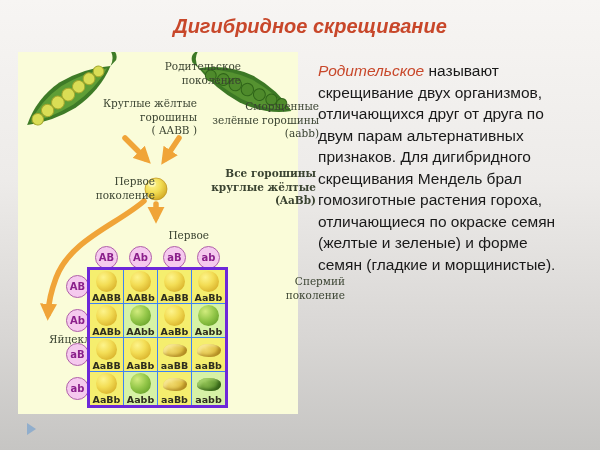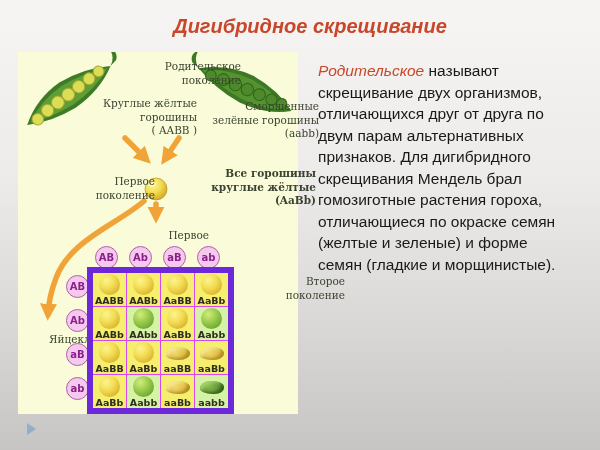--- a/index.html
+++ b/index.html
@@ -15,21 +15,21 @@
   .lead{color:#c8472a;font-style:italic;}
   
   .panel{position:absolute;left:18px;top:52px;width:280px;height:362px;background:#fafcd9;}
   .art{position:absolute;left:0;top:0;width:280px;height:362px;}
   .dlabel{position:absolute;font:10.5px/1.3 "DejaVu Serif",serif;color:#3a4331;text-align:right;white-space:pre-line;padding-left:31px;}
   
   .gamete{position:absolute;width:21px;height:21px;border-radius:50%;background:#f5c9ee;border:1px solid #b060a8;
     color:#8b1f8b;font:bold 10px/21px "DejaVu Sans",sans-serif;text-align:center;box-sizing:content-box;}
   
   .grid{position:absolute;left:69px;top:215px;display:grid;grid-template-columns:repeat(4,33px);grid-auto-rows:33px;
-    gap:1px;border:6px solid #6d28d9;background:#d946ef;}
+    gap:1px;border:3px solid #6d28d9;background:#3b82f6;}
   .cell{position:relative;background:#f5ee6e;}
   .cell[data-pea="round-green"],.cell[data-pea="wrinkled-green"]{background:#d6f2a6;}
   .pea{display:block;margin:1px auto 0;}
   .cell[data-pea="round-yellow"] .pea{width:21px;height:21px;border-radius:50%;
     background:radial-gradient(circle at 35% 30%,#fdf48c 0%,#f3dd55 40%,#dbb52e 78%,#c49a1e 100%);}
   .cell[data-pea="round-green"] .pea{width:21px;height:21px;border-radius:50%;
     background:radial-gradient(circle at 35% 30%,#d2ec7e 0%,#95c84a 45%,#6aa52c 82%,#578f20 100%);}
   .cell[data-pea="wrinkled-yellow"] .pea{width:24px;height:13px;margin-top:6px;
     border-radius:45% 60% 50% 55%/70% 55% 60% 45%;
     background:radial-gradient(circle at 35% 30%,#f2dc72,#ddbb3c 70%,#c6a026);
@@ -115,21 +115,21 @@
     <div class="dlabel" style="left:150px;top:48px;width:120px;">Сморщенные
 зелёные горошины
 (aabb)</div>
     <div class="dlabel" style="left:34px;top:123px;width:72px;">Первое
 поколение</div>
     <div class="dlabel" style="left:162px;top:115px;width:105px;font-weight:bold;">Все горошины
 круглые жёлтые
 (AaBb)</div>
     <div class="dlabel" style="left:98px;top:177px;width:62px;">Первое</div>
     <div class="dlabel" style="left:0px;top:281px;width:62px;">Яйцеклетка</div>
-    <div class="dlabel" style="left:200px;top:223px;width:96px;">Второе
+    <div class="dlabel" style="left:200px;top:223px;width:96px;">Спермий
 поколение</div>
 
     <span class="gamete" style="left:77px;top:194px;">AB</span>
     <span class="gamete" style="left:111px;top:194px;">Ab</span>
     <span class="gamete" style="left:145px;top:194px;">aB</span>
     <span class="gamete" style="left:179px;top:194px;">ab</span>
 
     <span class="gamete" style="left:48px;top:223px;">AB</span>
     <span class="gamete" style="left:48px;top:257px;">Ab</span>
     <span class="gamete" style="left:48px;top:291px;">aB</span>

